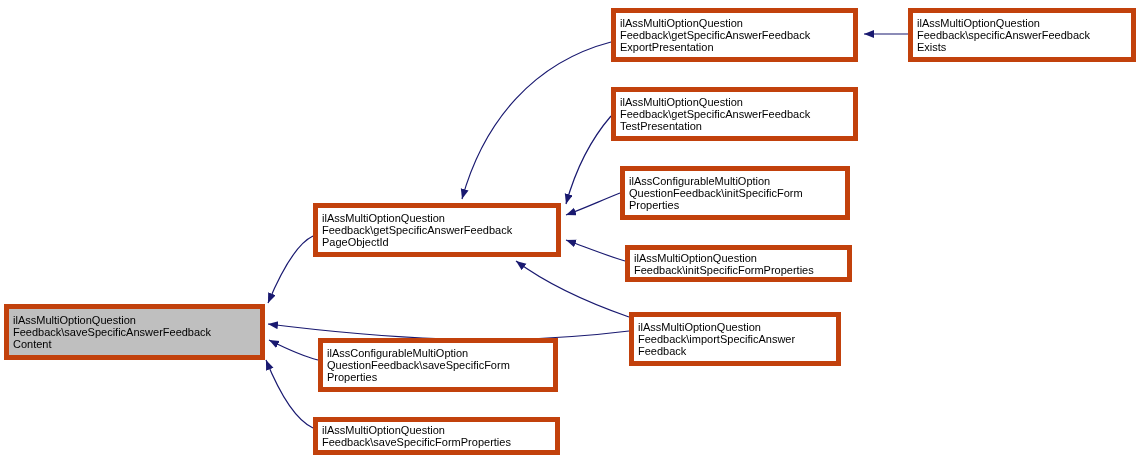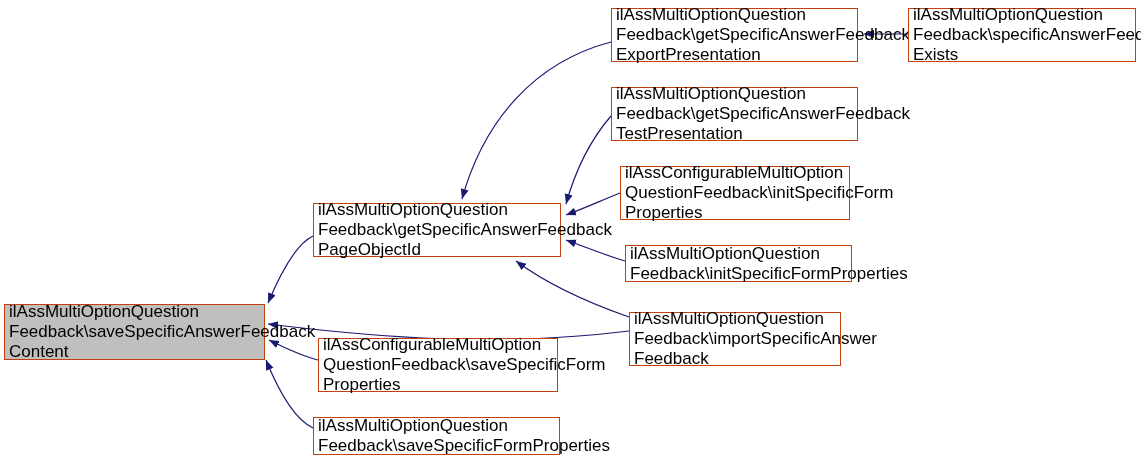--- a/index.html
+++ b/index.html
@@ -12,25 +12,25 @@
     overflow: hidden;
   }
   svg.edges {
     position: absolute;
     left: 0; top: 0;
     width: 1141px; height: 465px;
   }
   .node {
     position: absolute;
     box-sizing: border-box;
-    border: 1px solid #c2410c;
+    border: 5px solid #c2410c;
     background: #ffffff;
     color: #000000;
-    font-size: 17px;
-    line-height: 20px;
+    font-size: 11px;
+    line-height: 12px;
     padding: 2px 4px;
     white-space: pre-line;
     display: flex;
     flex-direction: column;
     justify-content: center;
     text-align: left;
   }
   .node.hl { background: #bfbfbf; }
 
   #n0 { left: 4px;   top: 304px; width: 261px; height: 56px; }

